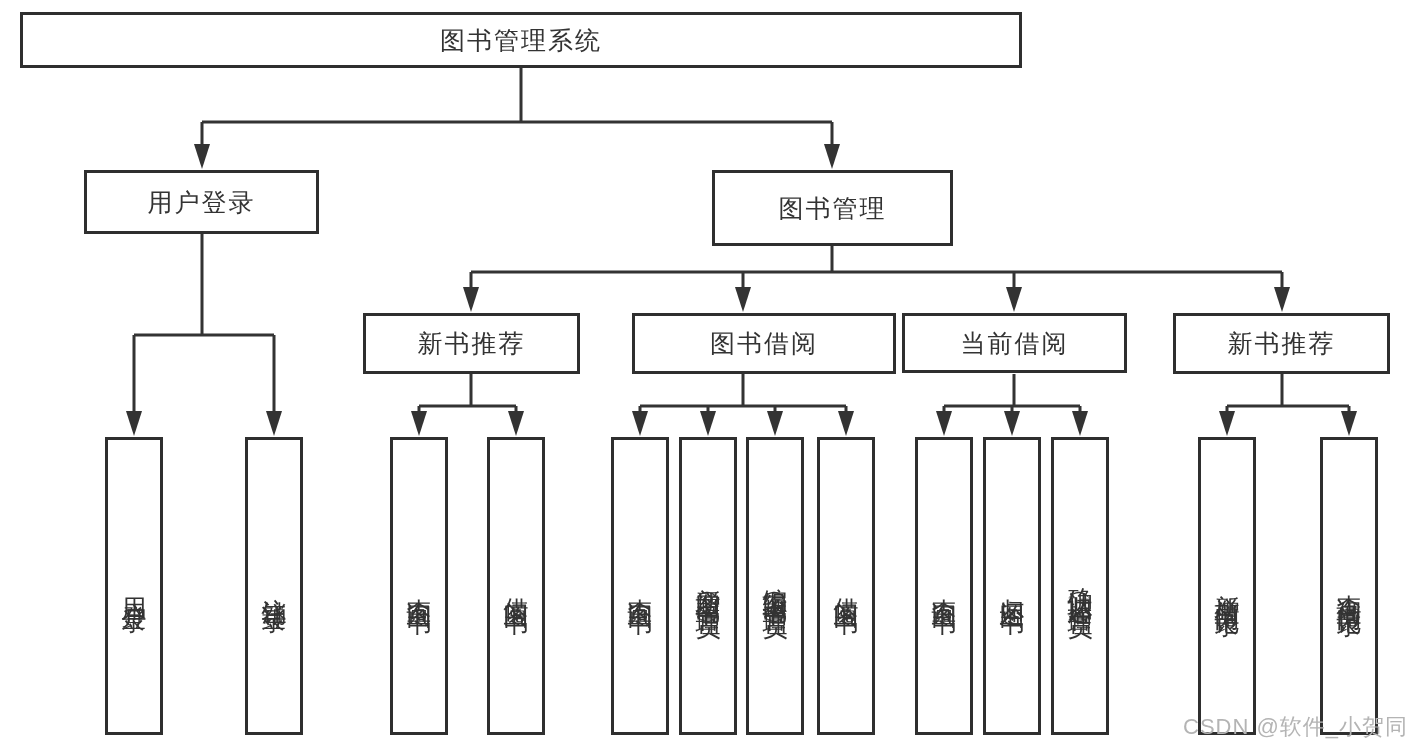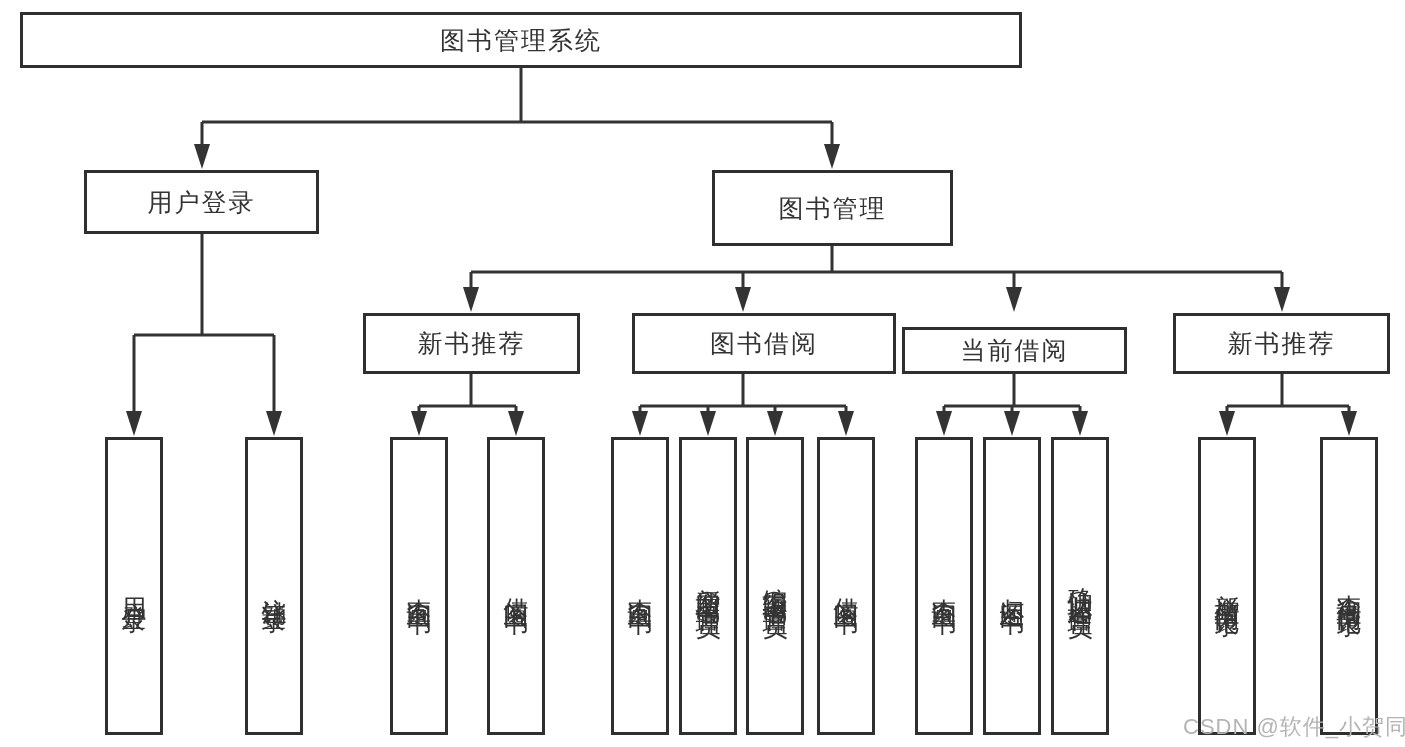--- a/index.html
+++ b/index.html
@@ -89,21 +89,21 @@
     <polygon points="1341,411 1357,411 1349,436"></polygon>
   </svg>
 
   <div class="node h" style="left:20px;top:12px;width:1002px;height:56px">图书管理系统</div>
 
   <div class="node h" style="left:84px;top:170px;width:235px;height:64px">用户登录</div>
   <div class="node h" style="left:712px;top:170px;width:241px;height:76px">图书管理</div>
 
   <div class="node h" style="left:363px;top:313px;width:217px;height:61px">新书推荐</div>
   <div class="node h" style="left:632px;top:313px;width:264px;height:61px">图书借阅</div>
-  <div class="node h" style="left:902px;top:327px;width:225px;height:47px">当前借阅</div>
+  <div class="node h" style="left:902px;top:313px;width:225px;height:60px">当前借阅</div>
   <div class="node h" style="left:1173px;top:313px;width:217px;height:61px">新书推荐</div>
 
   <div class="node v" style="left:105px;top:437px;width:58px;height:298px">用户登录</div>
   <div class="node v" style="left:245px;top:437px;width:58px;height:298px">注销登录</div>
 
   <div class="node v" style="left:390px;top:437px;width:58px;height:298px">查询图书</div>
   <div class="node v" style="left:487px;top:437px;width:58px;height:298px">借阅图书</div>
 
   <div class="node v" style="left:611px;top:437px;width:58px;height:298px">查询图书</div>
   <div class="node v" style="left:679px;top:437px;width:58px;height:298px">新增图书（管理员）</div>

